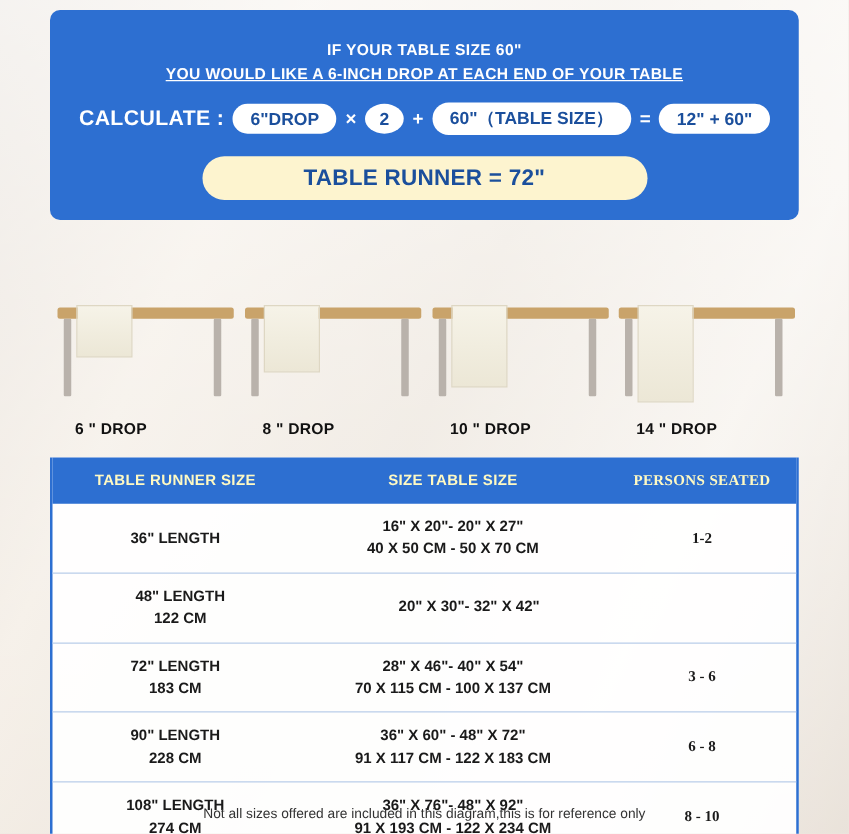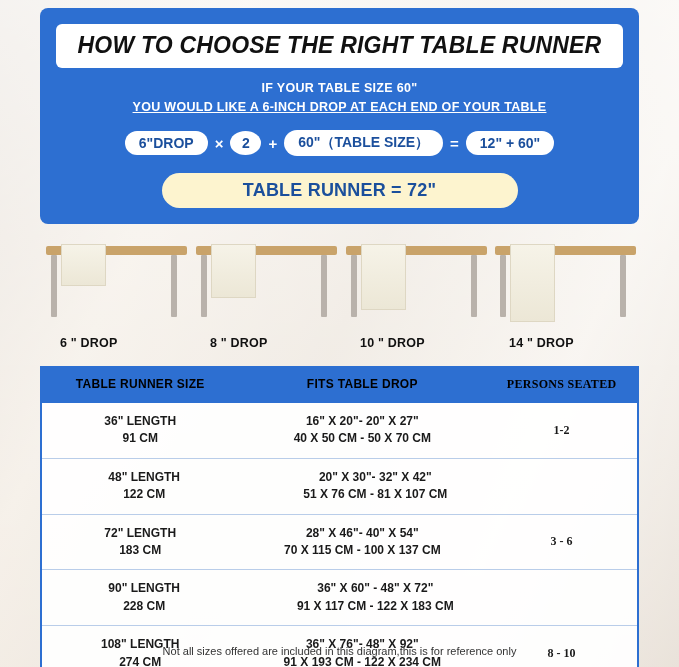--- a/index.html
+++ b/index.html
@@ -187,21 +187,21 @@
     top: 366px;
     width: 599px;
     border: 2px solid #2d6fd1;
     border-top: none;
     box-sizing: border-box;
     background: rgba(255,255,255,0.92);
   }
   .st-head {
     display: flex;
     background: #2d6fd1;
-    color: #000000;
+    color: #fef9c3;
   }
   .st-head div {
     padding: 11px 4px;
     font-size: 12px;
     font-weight: bold;
     text-align: center;
     letter-spacing: 0.3px;
   }
   .c1 { width: 33%; }
   .c2 { width: 42%; }
@@ -238,27 +238,25 @@
   }
 </style>
 </head>
 <body>
 
 <div class="bg-wash"></div>
 
 <div class="page">
 
   <div class="hero">
-    <div class="hero-title-wrap">
-      <div class="hero-title">HOW TO CHOOSE THE RIGHT TABLE RUNNER</div>
-    </div>
     <div class="hero-sub">IF YOUR TABLE SIZE 60"</div>
     <div class="hero-sub2">YOU WOULD LIKE A 6-INCH DROP AT EACH END OF YOUR TABLE</div>
 
     <div class="calc-row">
+      <span class="calc-label">CALCULATE :</span>
       <span class="pill">6"DROP</span>
       <span class="op">×</span>
       <span class="pill round">2</span>
       <span class="op">+</span>
       <span class="pill">60"（TABLE SIZE）</span>
       <span class="op">=</span>
       <span class="pill">12" + 60"</span>
     </div>
 
     <div class="result-wrap">
@@ -298,44 +296,42 @@
       <div class="leg right"></div>
       <div class="runner" style="height:78px;"></div>
       <div class="drop-label">14 " DROP</div>
     </div>
 
   </div>
 
   <div class="size-table">
     <div class="st-head">
       <div class="c1">TABLE RUNNER SIZE</div>
-      <div class="c2">FITS TABLE DROP</div>
+      <div class="c2">SIZE TABLE SIZE</div>
       <div class="c3">PERSONS SEATED</div>
     </div>
 
     <div class="st-row">
       <div class="c1">
         <span>36" LENGTH</span>
-        <span class="sub">91 CM</span>
       </div>
       <div class="c2">
         <span>16" X 20"- 20" X 27"</span>
         <span class="sub">40 X 50 CM - 50 X 70 CM</span>
       </div>
       <div class="c3">1-2</div>
     </div>
 
     <div class="st-row">
       <div class="c1">
         <span>48" LENGTH</span>
         <span class="sub">122 CM</span>
       </div>
       <div class="c2">
         <span>20" X 30"- 32" X 42"</span>
-        <span class="sub">51 X 76 CM - 81 X 107 CM</span>
       </div>
     </div>
 
     <div class="st-row">
       <div class="c1">
         <span>72" LENGTH</span>
         <span class="sub">183 CM</span>
       </div>
       <div class="c2">
         <span>28" X 46"- 40" X 54"</span>
@@ -346,20 +342,21 @@
 
     <div class="st-row">
       <div class="c1">
         <span>90" LENGTH</span>
         <span class="sub">228 CM</span>
       </div>
       <div class="c2">
         <span>36" X 60" - 48" X 72"</span>
         <span class="sub">91 X 117 CM - 122 X 183 CM</span>
       </div>
+      <div class="c3">6 - 8</div>
     </div>
 
     <div class="st-row">
       <div class="c1">
         <span>108" LENGTH</span>
         <span class="sub">274 CM</span>
       </div>
       <div class="c2">
         <span>36" X 76"- 48" X 92"</span>
         <span class="sub">91 X 193 CM - 122 X 234 CM</span>

